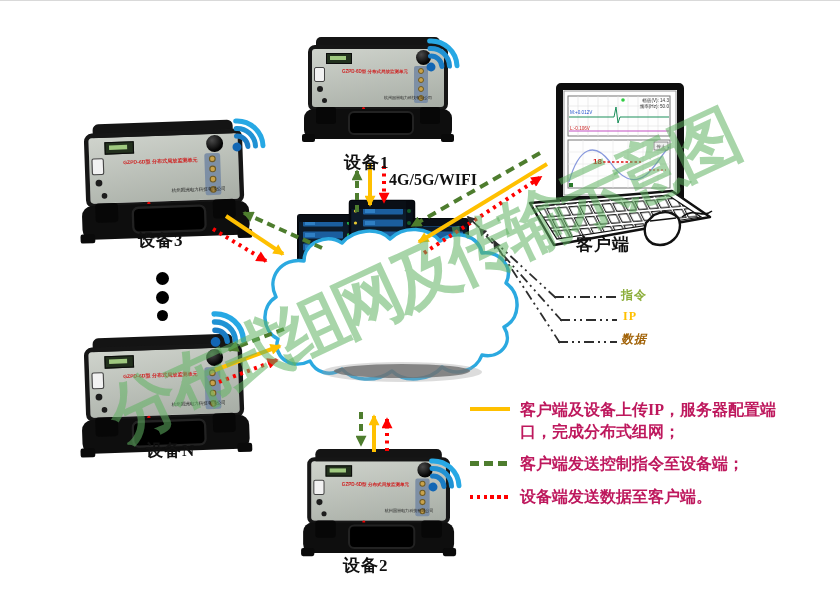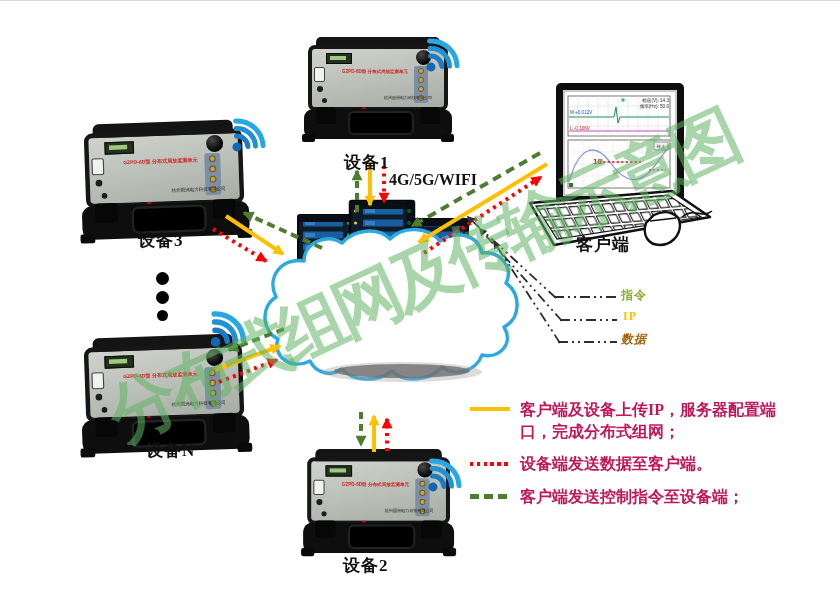--- a/index.html
+++ b/index.html
@@ -411,24 +411,24 @@
   <div class="lbl lbl-callout" style="left:621px;top:286px;color:#8CAE3A;">指令</div>
   <div class="lbl lbl-callout" style="left:623px;top:308px;color:#FFC000;">IP</div>
   <div class="lbl lbl-callout" style="left:621px;top:330px;color:#a16207;font-style:italic;">数据</div>
 
   <div class="legend">
     <div class="lg-row">
       <div class="lg-swatch sw-solid"></div>
       <div class="lg-text">客户端及设备上传IP，服务器配置端口，完成分布式组网；</div>
     </div>
     <div class="lg-row">
+      <div class="lg-swatch sw-dashed"></div>
+      <div class="lg-text">客户端发送控制指令至设备端；</div>
+    </div>
+    <div class="lg-row">
       <div class="lg-swatch sw-dotted"></div>
       <div class="lg-text">设备端发送数据至客户端。</div>
     </div>
-    <div class="lg-row">
-      <div class="lg-swatch sw-dashed"></div>
-      <div class="lg-text">客户端发送控制指令至设备端；</div>
-    </div>
   </div>
 
   <div class="watermark">分布式组网及传输示意图</div>
 
 </div>
 
 </body></html>

